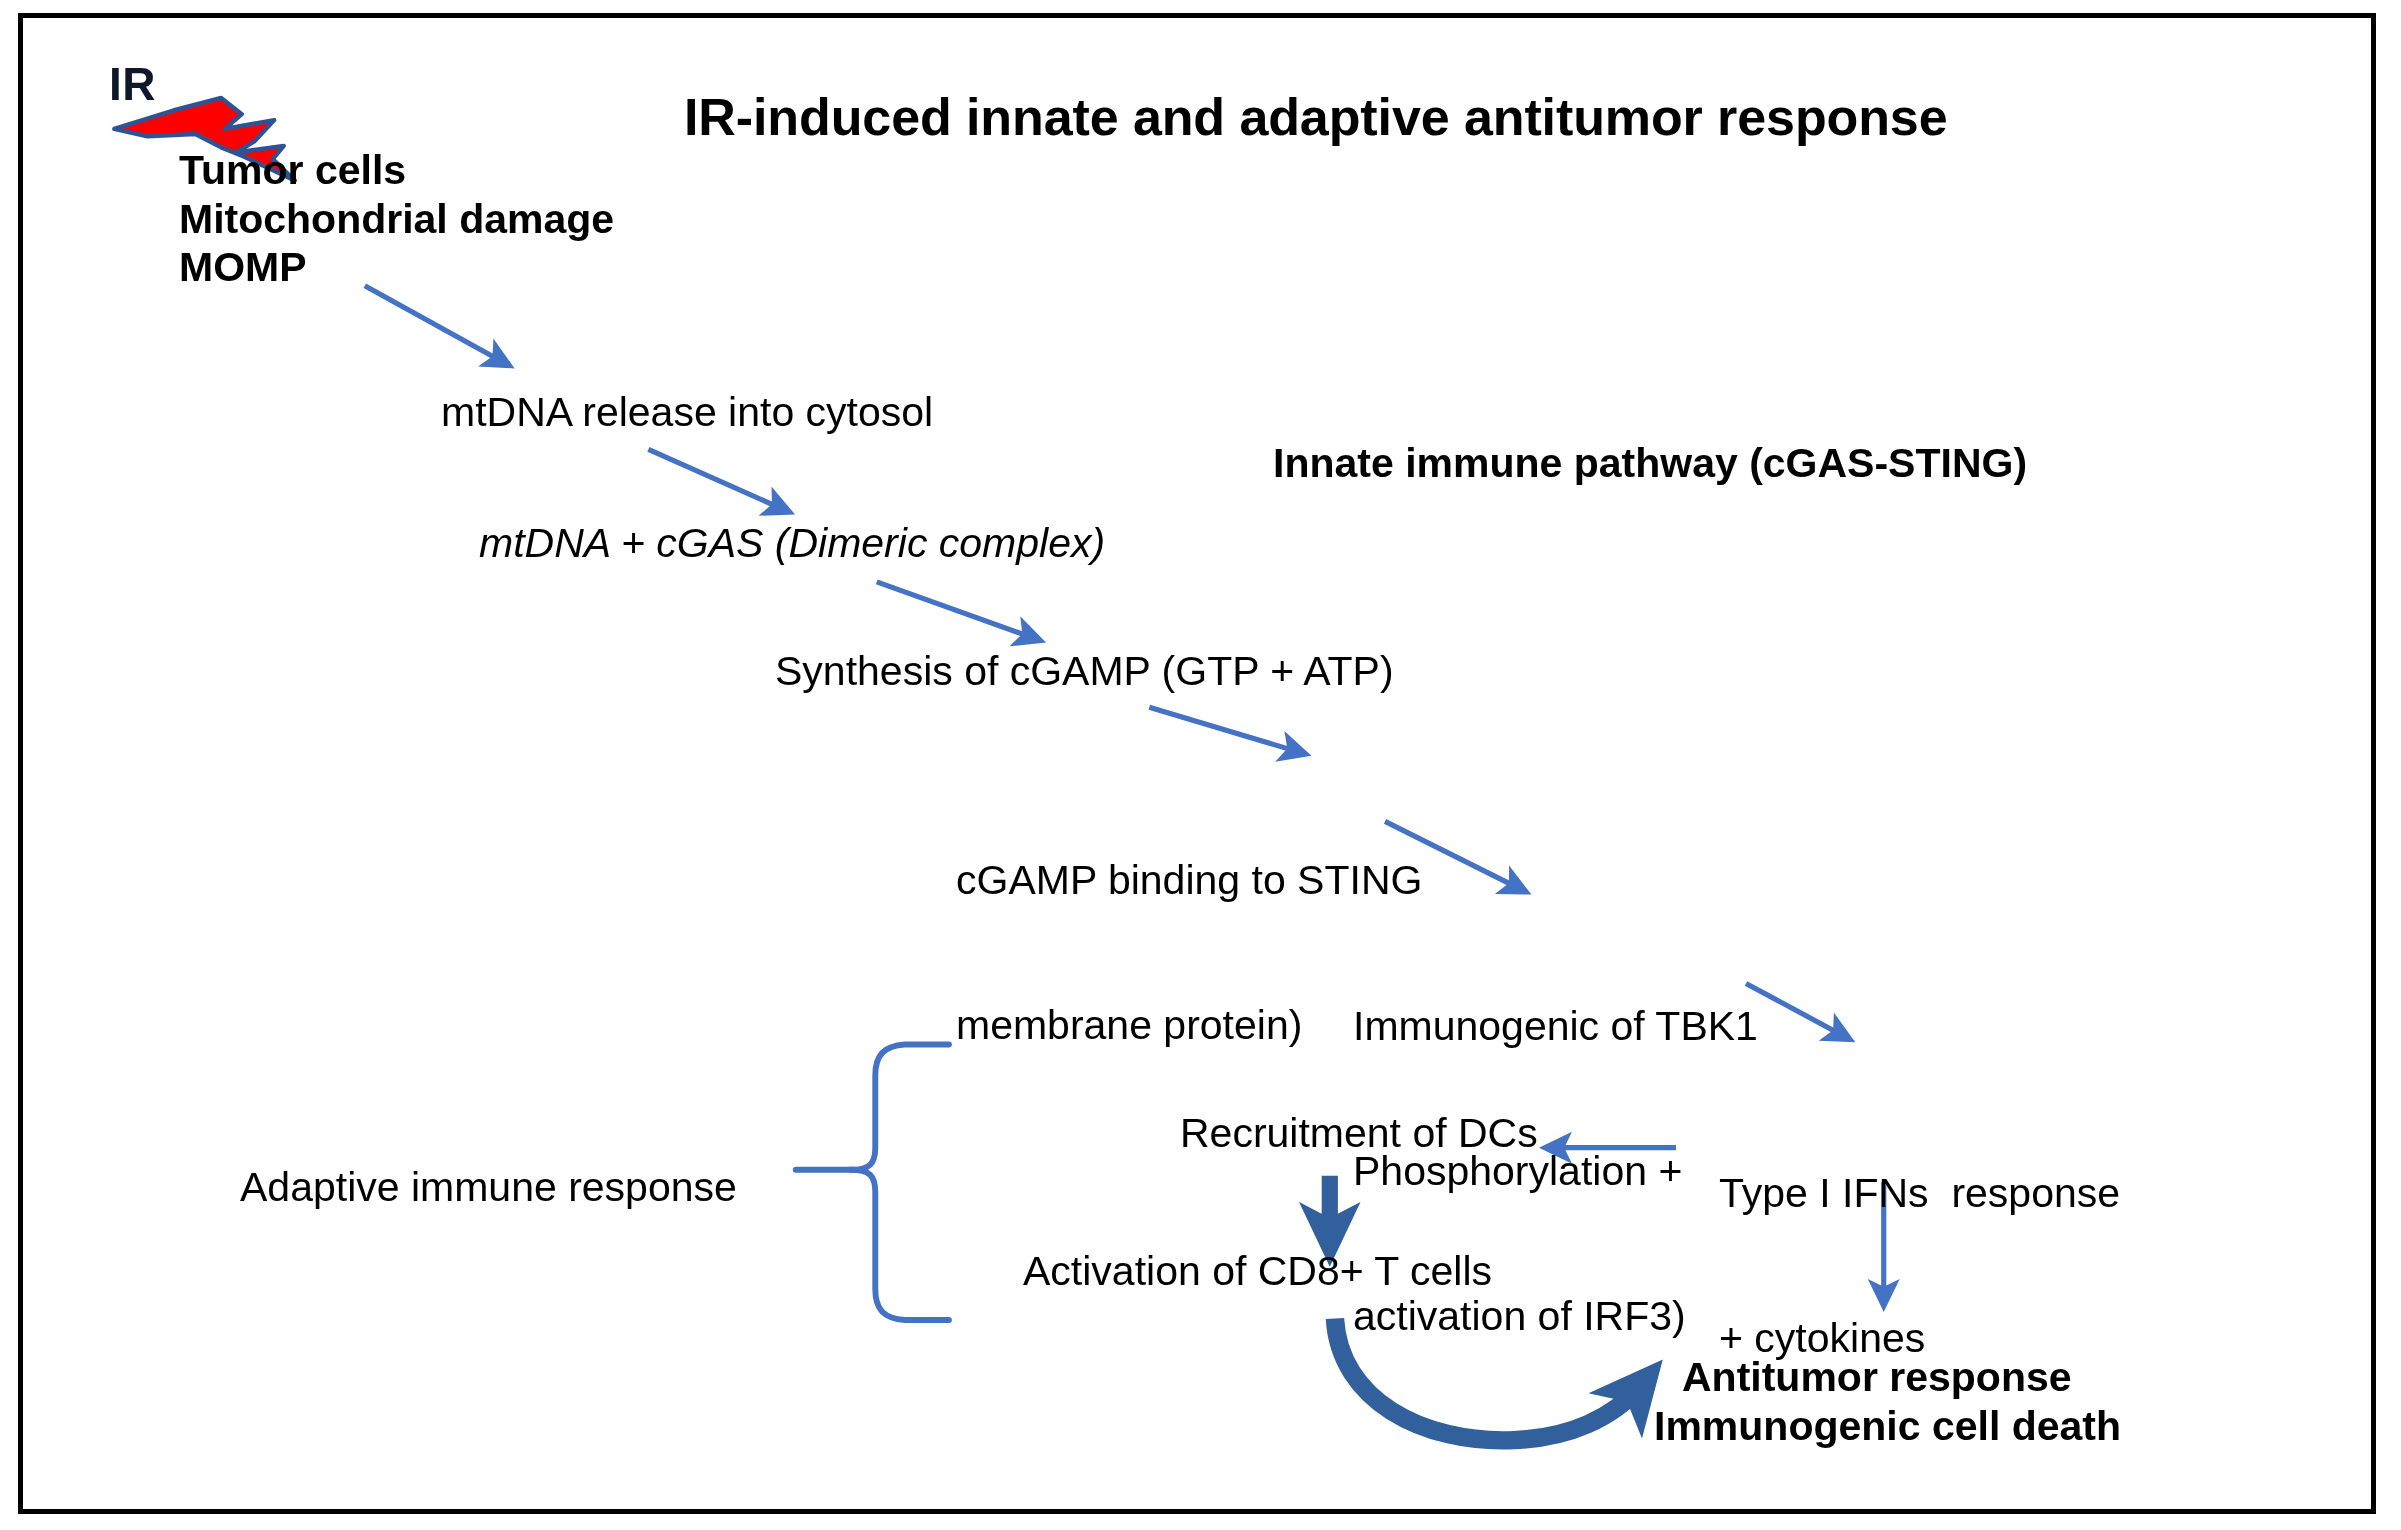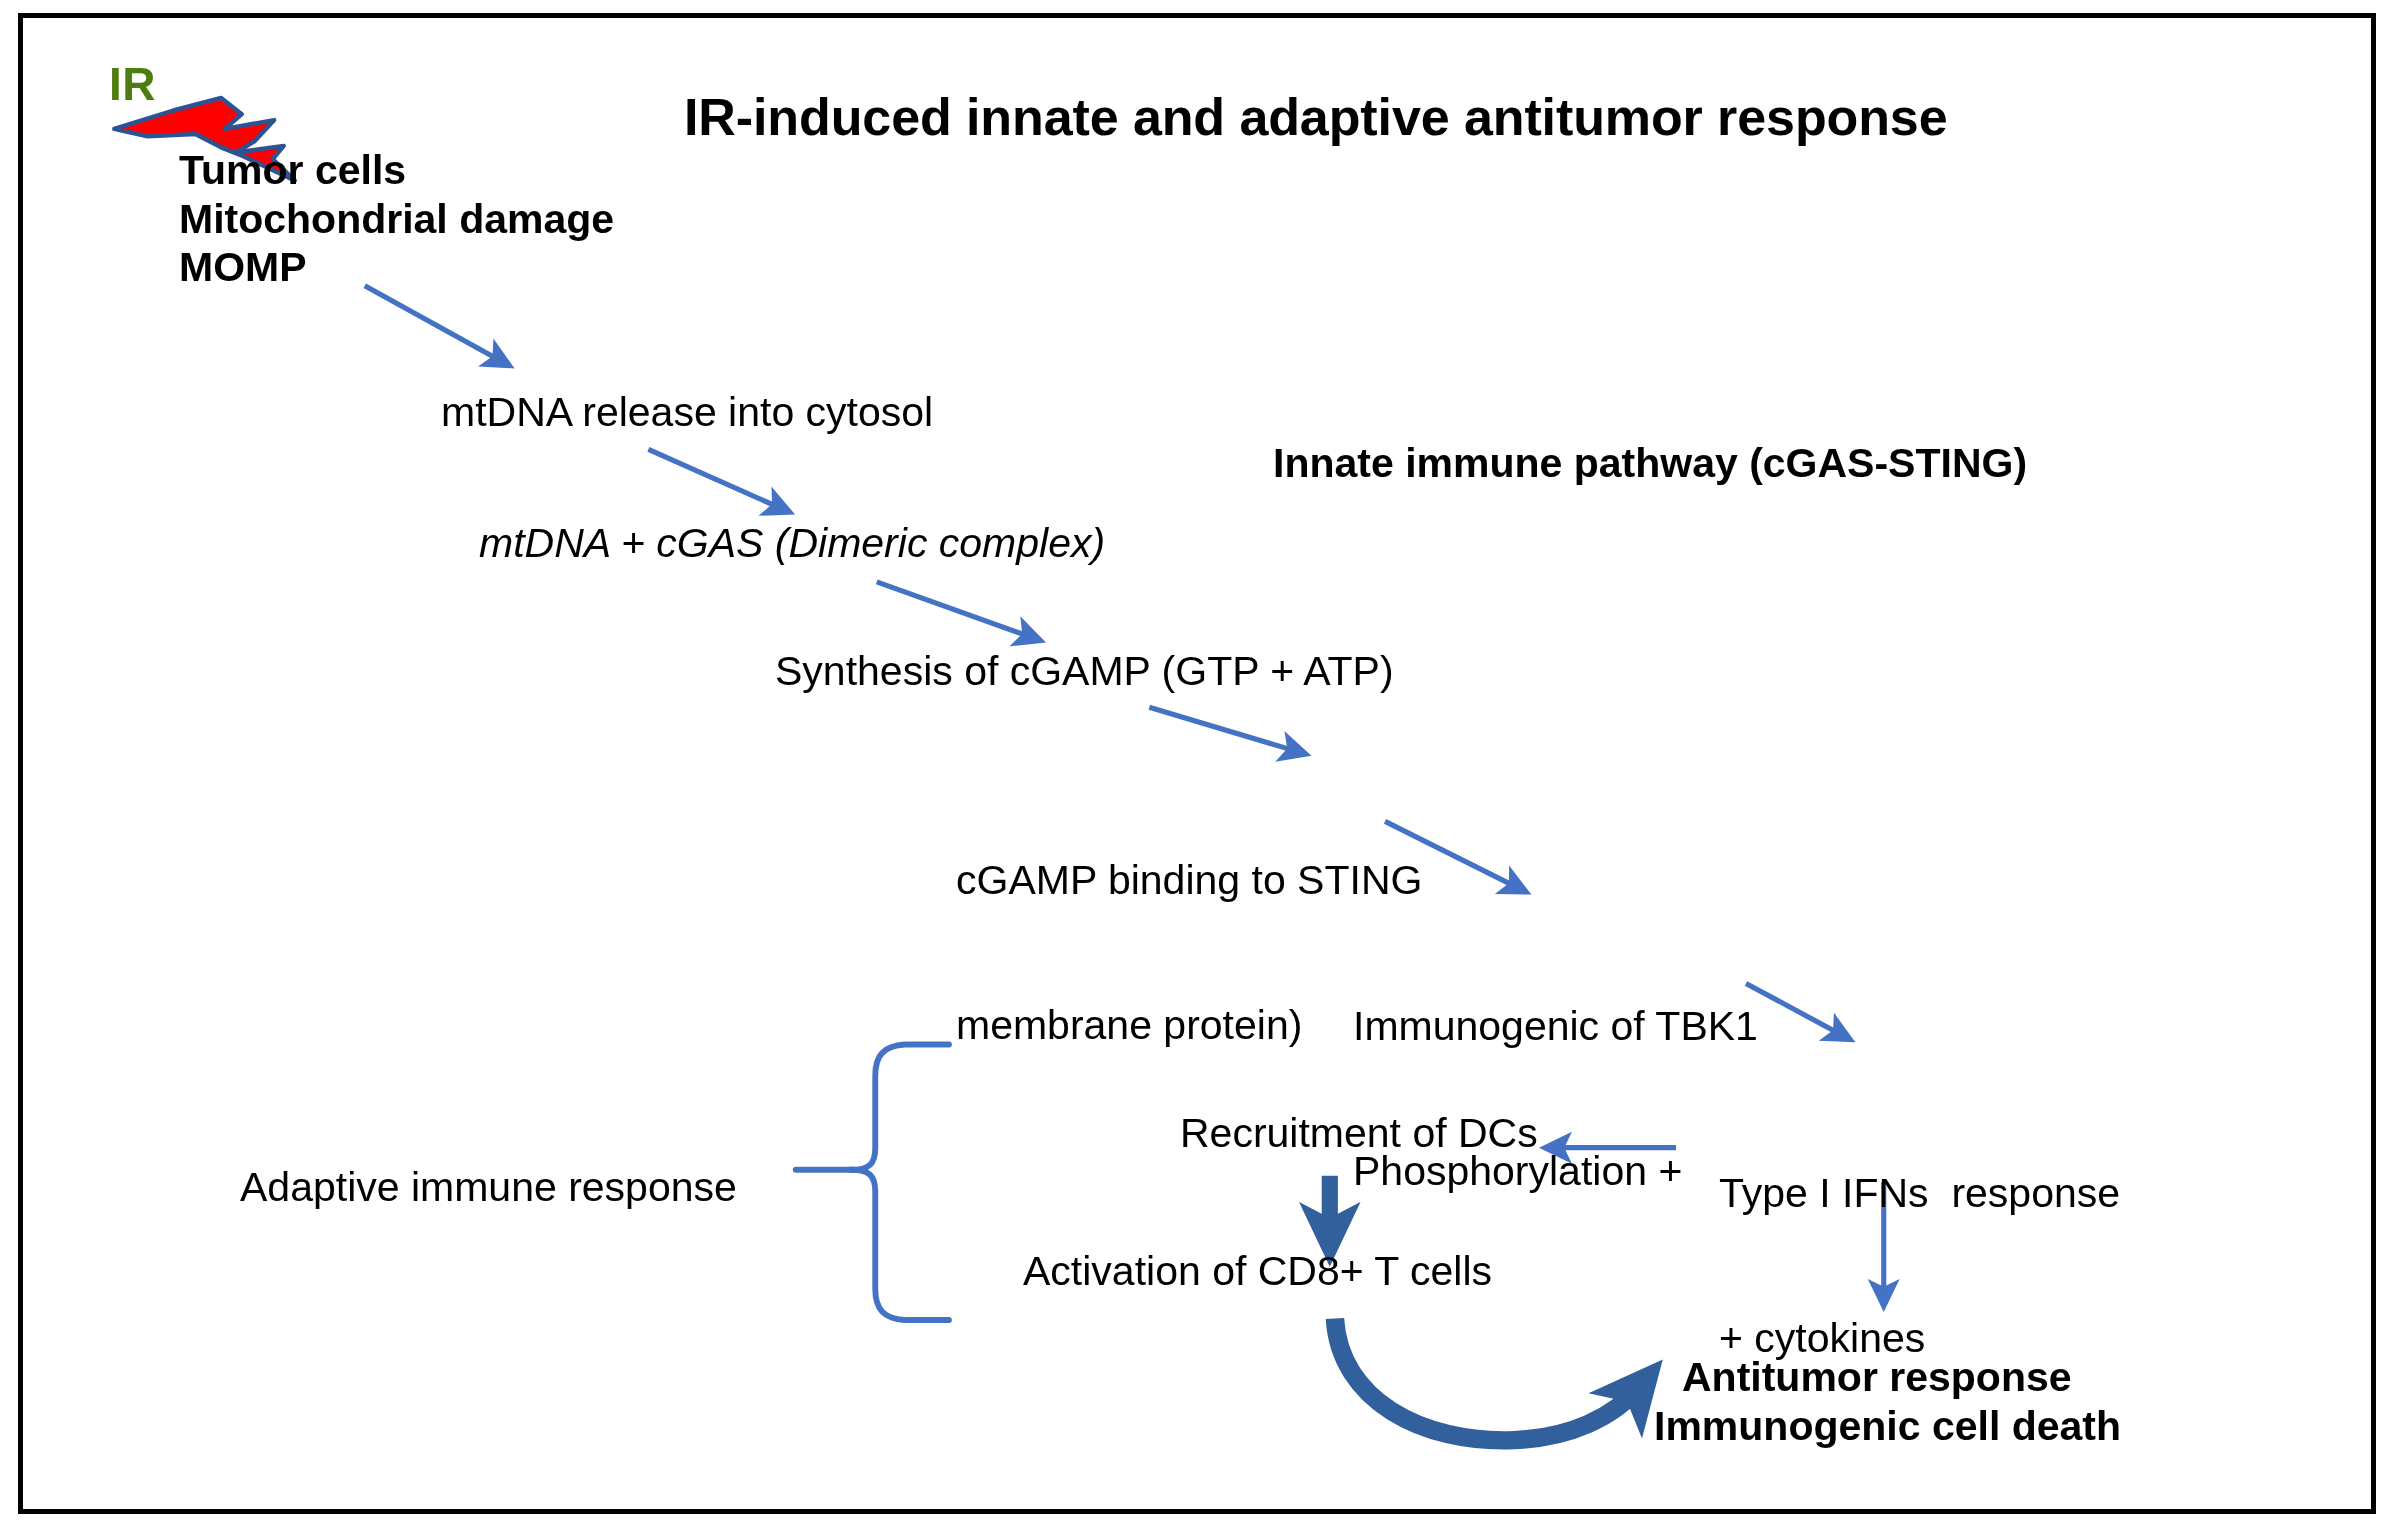--- a/index.html
+++ b/index.html
@@ -38,21 +38,21 @@
     height: 1530px;
     pointer-events: none;
   }
   .node {
     position: absolute;
     color: #000000;
     line-height: 1.18;
     white-space: pre;
   }
   .t-ir {
-    color: #4d7c0f;
+    color: #0f172a;
     font-weight: bold;
     font-size: 46px;
     left: 109px;
     top: 57px;
     letter-spacing: 0.4px;
   }
   .t-title {
     font-weight: bold;
     font-size: 52px;
     left: 684px;
@@ -240,20 +240,21 @@
   <div class="node t-synthesis">Synthesis of cGAMP (GTP + ATP)</div>
 
   <div class="node t-cgamp">
     <div>cGAMP binding to STING</div>
     <div>membrane protein)</div>
   </div>
 
   <div class="node t-tbk1">
     <div>Immunogenic of TBK1</div>
     <div>Phosphorylation +</div>
+    <div>activation of IRF3)</div>
   </div>
 
   <div class="node t-ifn">
     <div>Type I IFNs  response</div>
     <div>+ cytokines</div>
   </div>
 
   <div class="node t-dcs">Recruitment of DCs</div>
 
   <div class="node t-adaptive">Adaptive immune response</div>

